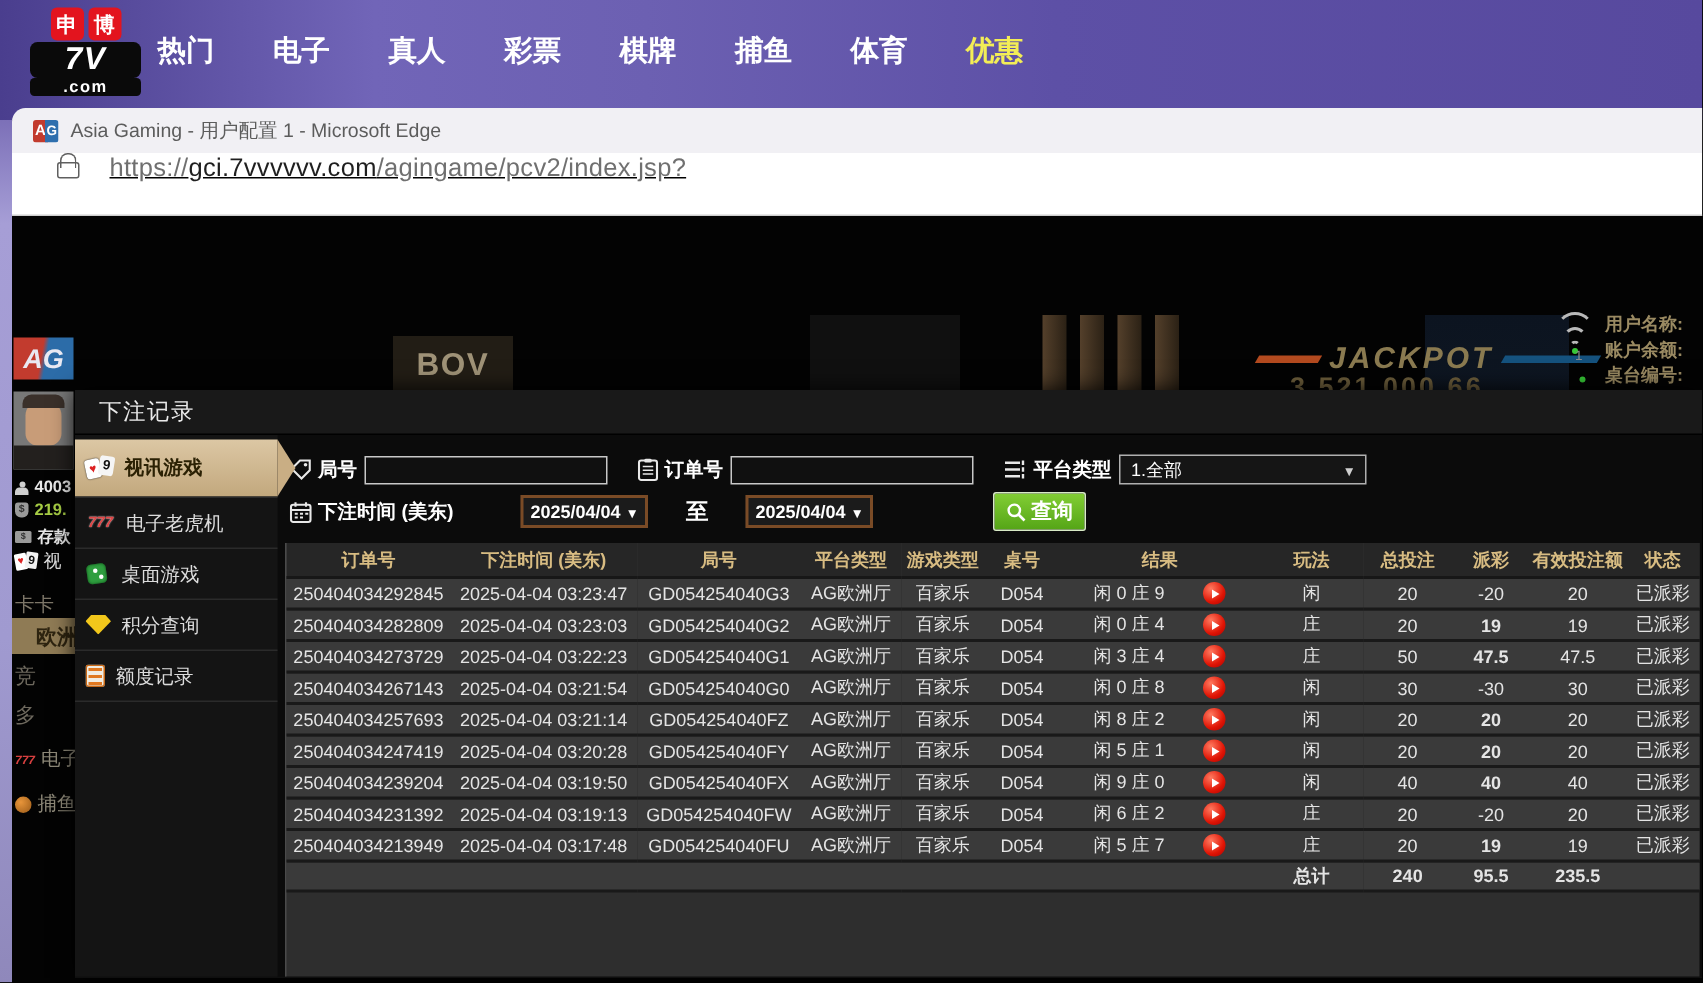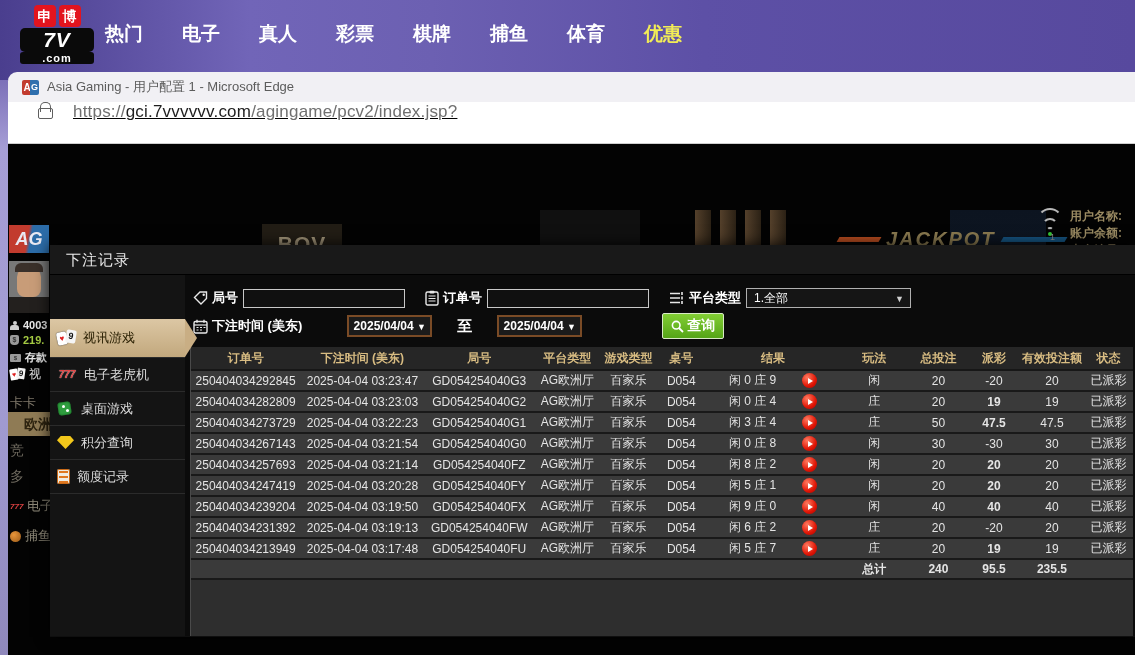--- a/index.html
+++ b/index.html
@@ -113,29 +113,29 @@
   .mini-777 { color:#d84040; font-size:8px; font-weight:bold; font-style:italic; }
   .mini-fish { width:11px; height:11px; background:radial-gradient(circle at 35% 35%,#e8953a,#9a5a18);
     border-radius:50%; }
   .mini-cards { position:relative; width:15px; height:13px; }
   .mini-cards::before { content:"♥"; position:absolute; left:0; top:1px; width:8px; height:11px; background:#fff;
     border-radius:1px; color:#d22; font-size:7px; line-height:11px; text-align:center; transform:rotate(-10deg); }
   .mini-cards::after { content:"9"; position:absolute; right:0; top:0; width:8px; height:11px; background:#f2f2f2;
     border-radius:1px; color:#111; font-size:8px; font-weight:bold; line-height:11px; text-align:center; transform:rotate(8deg); }
 
   
-  .modal { position:absolute; left:42px; top:101px; width:1085px; height:392px; background:#0f0f0f;
+  .modal { position:absolute; left:42px; top:116px; width:1085px; height:392px; background:#0f0f0f;
     box-shadow:0 0 14px rgba(0,0,0,0.9); }
   .modal-titlebar { height:30px; background:#191919; border-bottom:1px solid #000; color:#eaeaea;
     font-size:15px; line-height:30px; padding-left:16px; letter-spacing:1px; }
   .modal-body { position:relative; height:361px; display:flex; }
   .mtabs { width:135px; background:#141414; padding-top:3px; flex:none; z-index:3; }
   .mtab { position:relative; height:34px; display:flex; align-items:center; gap:7px; padding-left:7px;
     border-bottom:1px solid #2b2b2b; color:#dcdcdc; font-size:13px; cursor:pointer; }
-  .mtab.active { height:39px; background:linear-gradient(180deg,#dcc7a4,#c2a87d); color:#2b2104; font-weight:normal;margin-top:41px; }
+  .mtab.active { height:39px; background:linear-gradient(180deg,#dcc7a4,#c2a87d); color:#2b2104; font-weight:bold; }
   .mtab.active::after { content:""; position:absolute; right:-12px; top:50%; transform:translateY(-50%);
     border-left:12px solid #c9ae84; border-top:19px solid transparent; border-bottom:19px solid transparent; }
   .mticon { flex:none; }
   .icon-cards { position:relative; width:19px; height:16px; }
   .icon-cards::before { content:"♥"; position:absolute; left:0; top:2px; width:10px; height:13px; background:#fff;
     border-radius:2px; color:#d22; font-size:8px; line-height:13px; text-align:center; transform:rotate(-12deg);
     box-shadow:0 0 1px #000; }
   .icon-cards::after { content:"9"; position:absolute; right:0; top:0; width:10px; height:13px; background:#f5f5f5;
     border-radius:2px; color:#111; font-size:9px; font-weight:bold; line-height:13px; text-align:center; transform:rotate(9deg); }
   .icon-slots { width:20px; text-align:center; color:#e04444; font-size:10px; font-weight:bold; font-style:italic;

